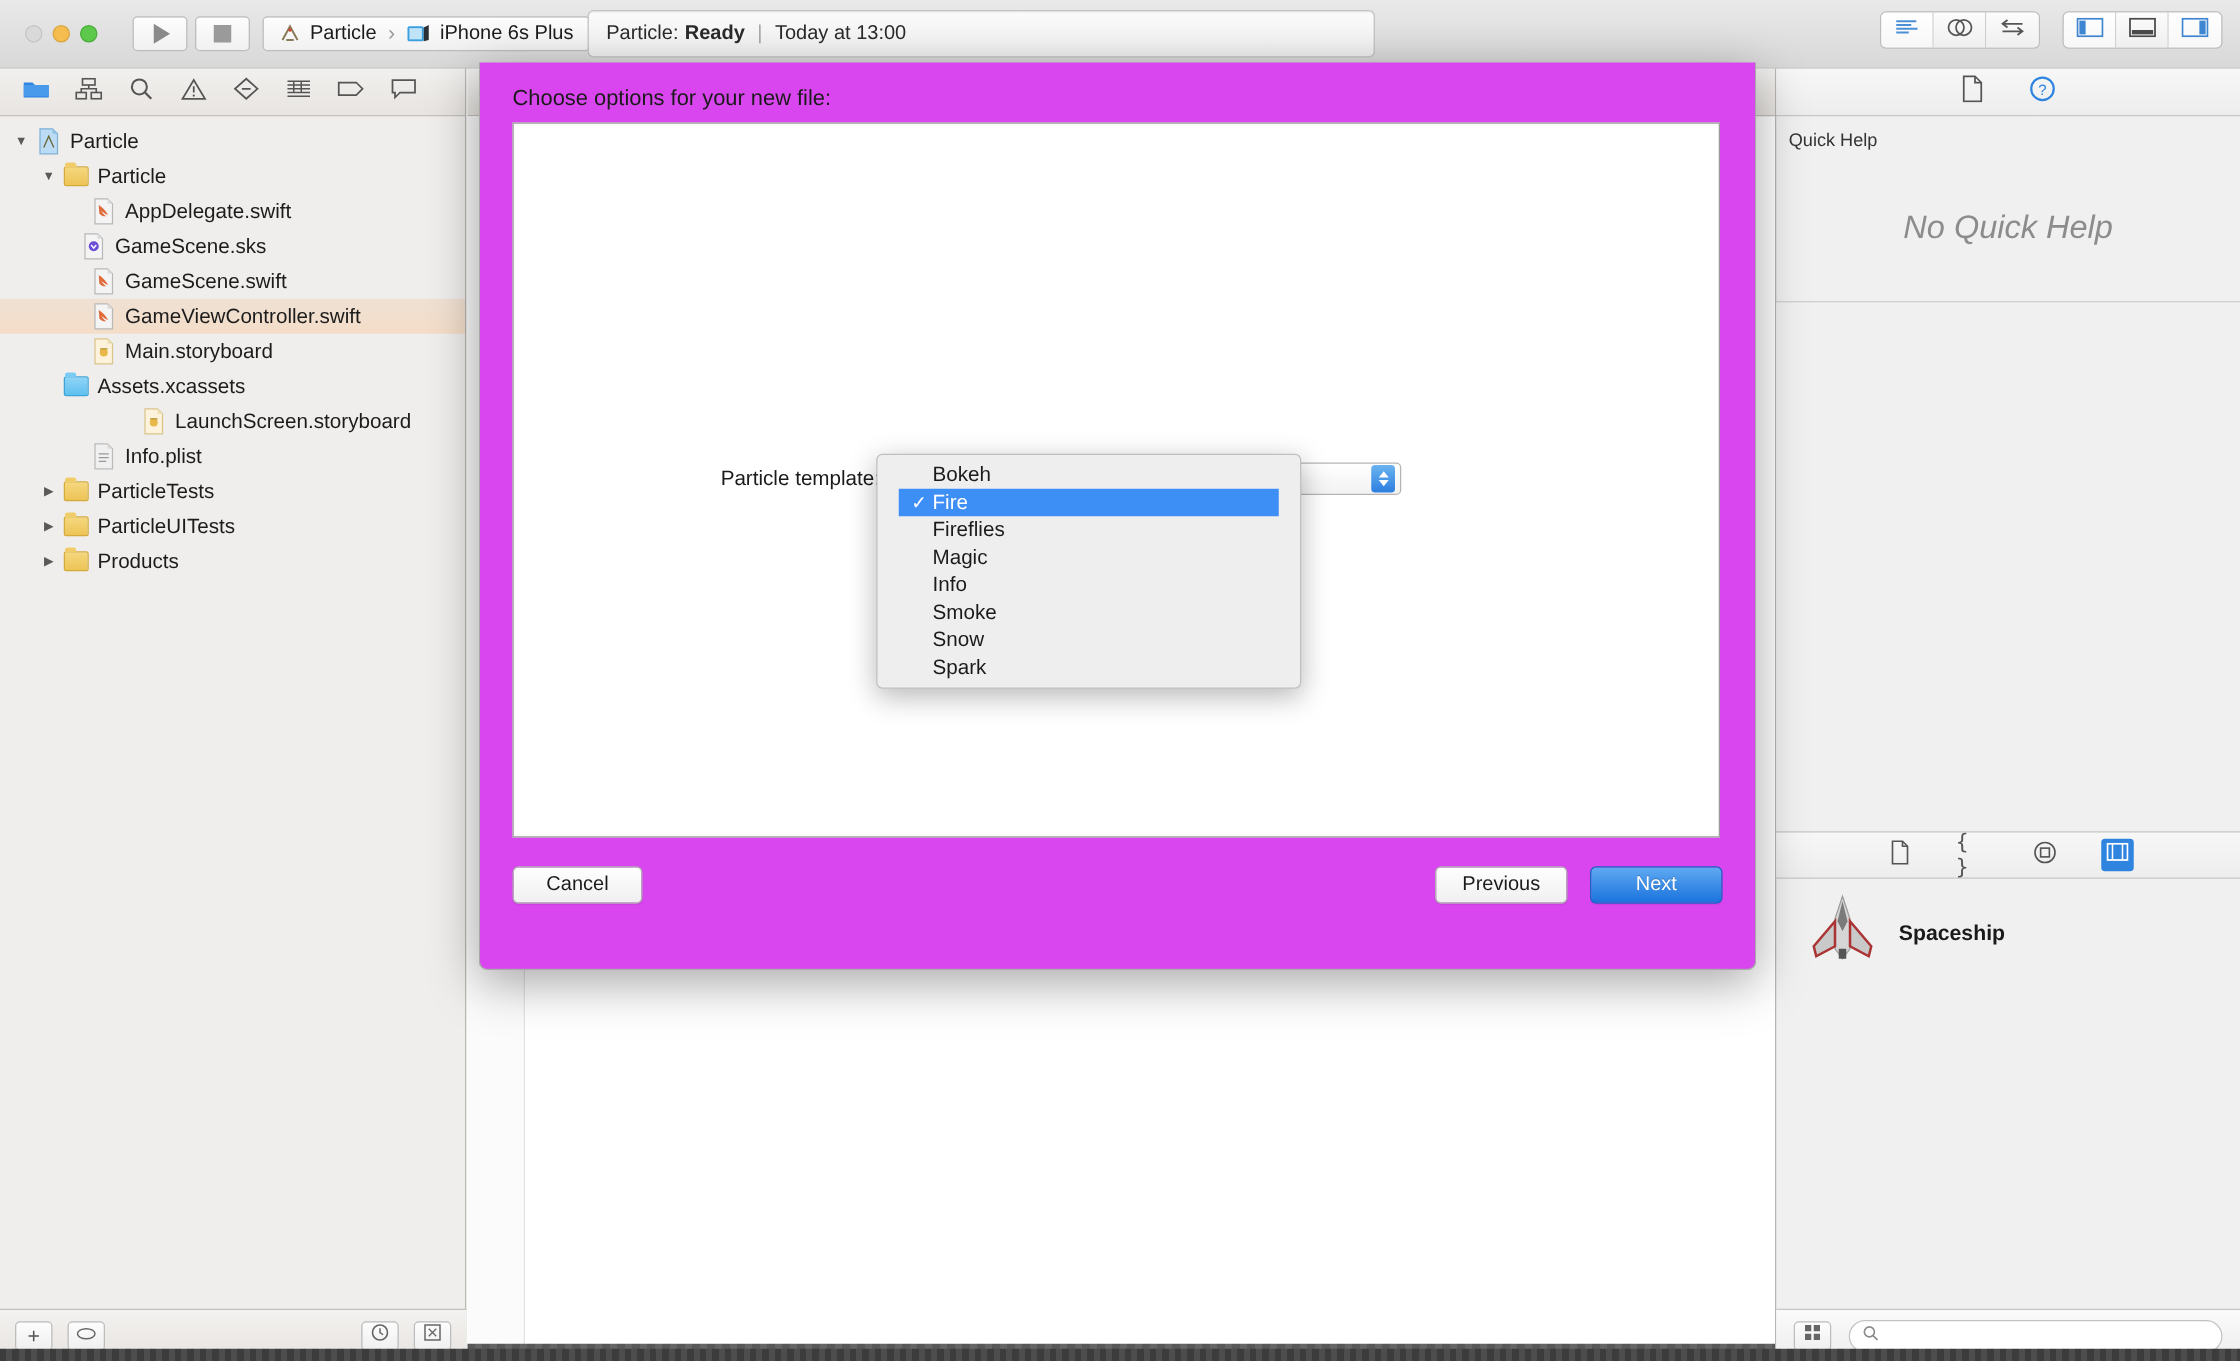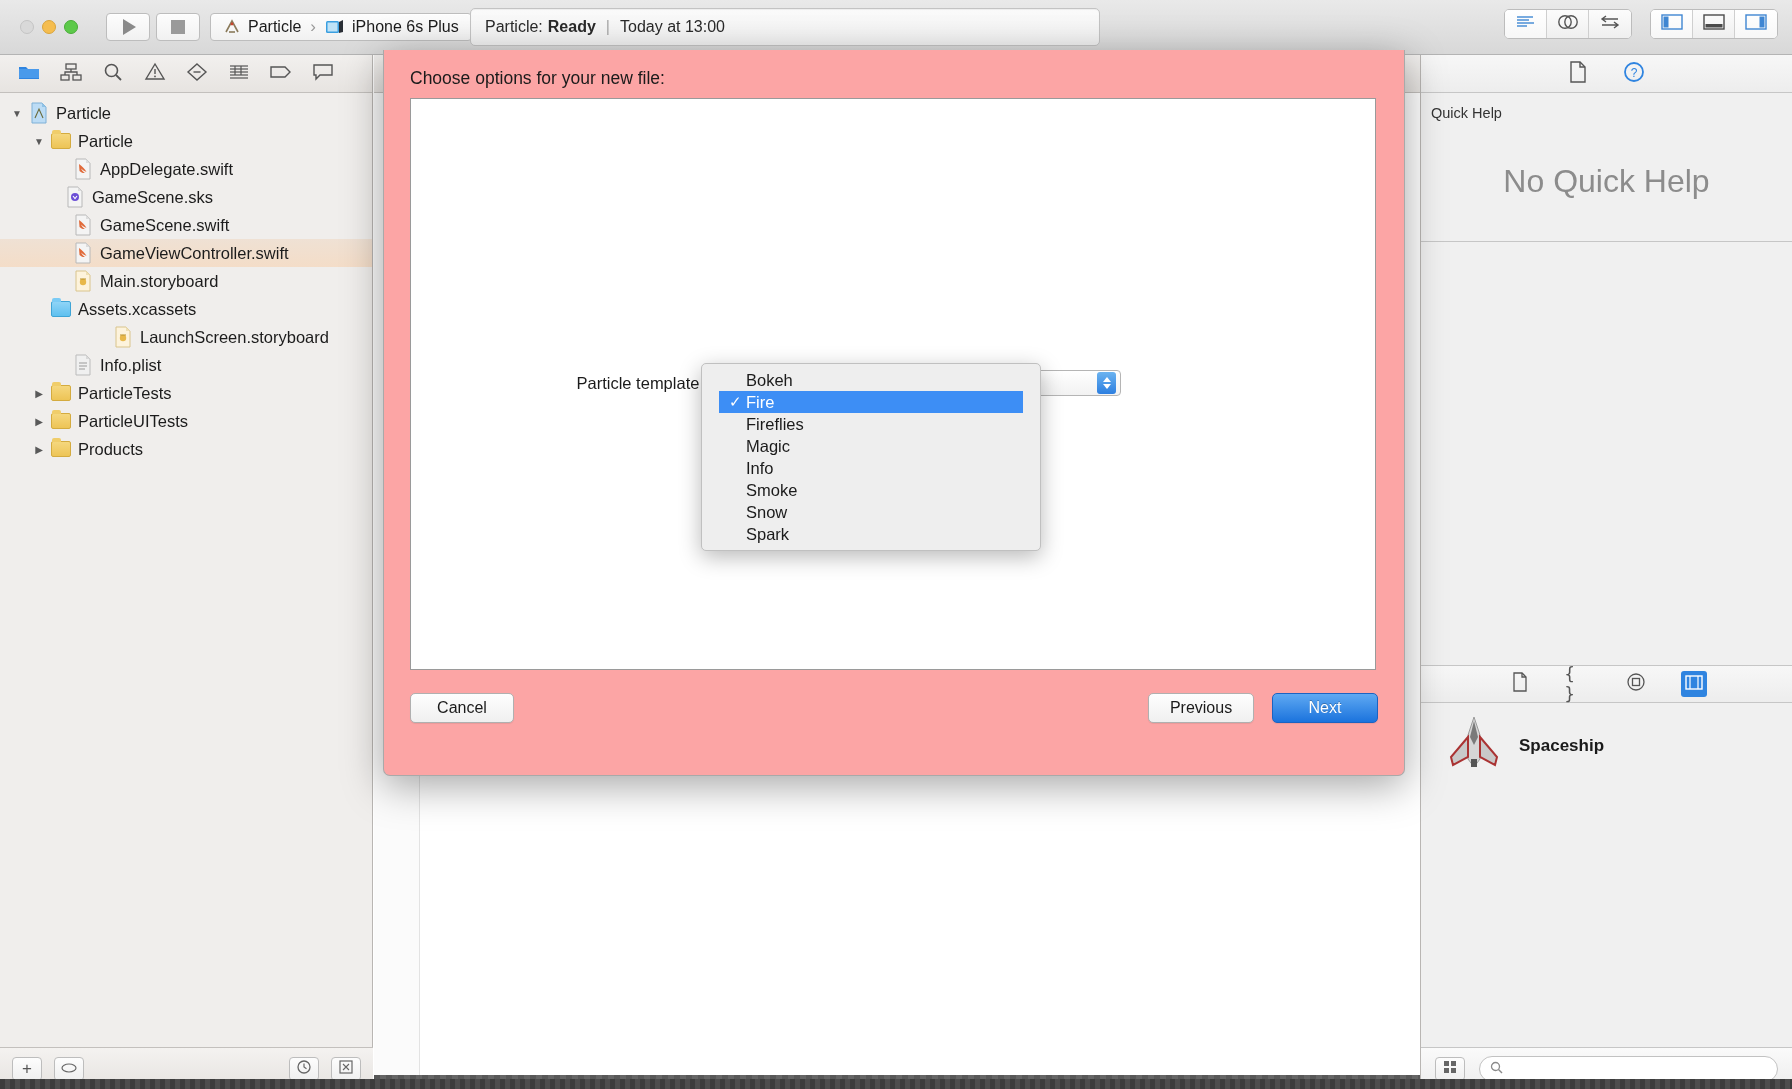--- a/index.html
+++ b/index.html
@@ -165,21 +165,21 @@
     height:38px; background: linear-gradient(to bottom,#f7f7f7,#ededed);
     border-bottom:1px solid #c6c6c6;
     display:flex; align-items:center; justify-content:center; gap:36px;
   }
   .qh-title {
     font-size:14.5px; font-weight:normal; color:#333;
     padding: 12px 0 0 10px;
   }
   .qh-body {
     height: 120px; display:flex; align-items:center; justify-content:center;
-    font-size: 32px; color:#8c8c8c;
+    font-size: 26px; color:#8c8c8c;font-style:italic;
   }
   .util-sep { height:1px; background:#c6c6c6; }
   .util-blank { background:#f0f0f0; }
   .lib-toolbar {
     height:38px; background: linear-gradient(to bottom,#f7f7f7,#ededed);
     border-top:1px solid #c6c6c6; border-bottom:1px solid #c6c6c6;
     display:flex; align-items:center; justify-content:center; gap:32px;
   }
   .lib-item { display:flex; align-items:center; gap:14px; padding:12px 0 0 22px; }
   .lib-item .nm { font-size:17px; font-weight:bold; color:#1a1a1a; }
@@ -206,21 +206,21 @@
   .mini-btn {
     width:30px;height:24px;border:1px solid #bdbdbd;border-radius:4px;
     background:linear-gradient(to bottom,#fdfdfd,#efefef);
     display:flex;align-items:center;justify-content:center;
   }
 
   
   .sheet {
     position:absolute; left:383px; top:50px;
     width: 1022px; height: 726px;
-    background: #fca5a5;
+    background: #d946ef;
     border: 1px solid #a9a9a9;
     border-top: none;
     border-radius: 0 0 7px 7px;
     box-shadow: 0 10px 40px rgba(0,0,0,.35);
     z-index: 50;
   }
   .sheet-title {
     font-size: 17.5px; color:#1b1b1b;
     padding: 18px 0 0 26px;
   }

